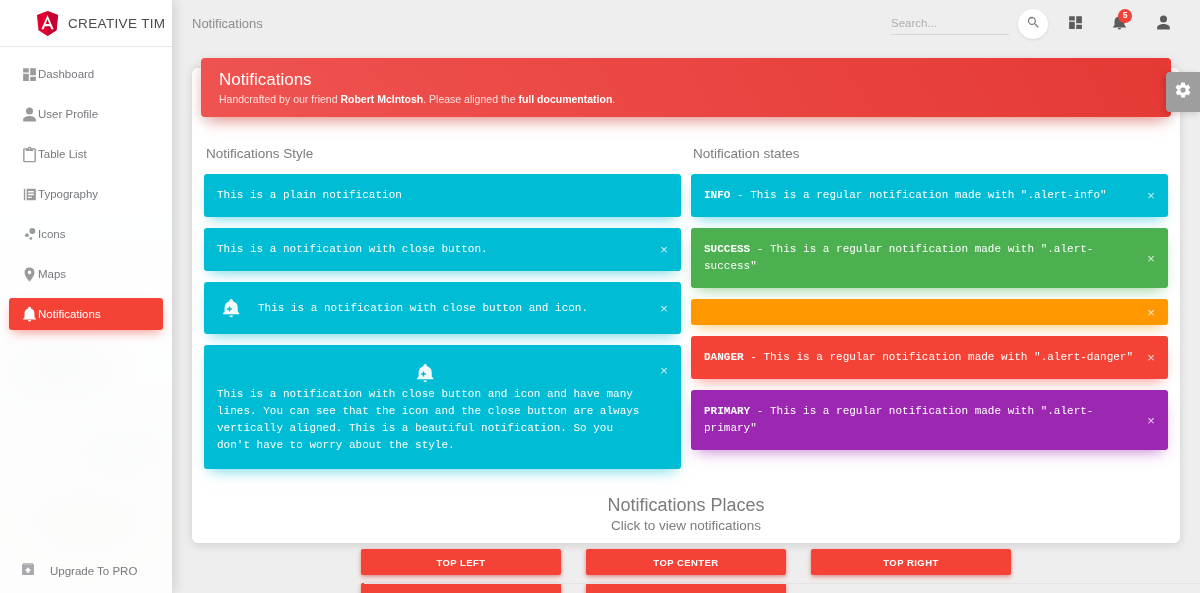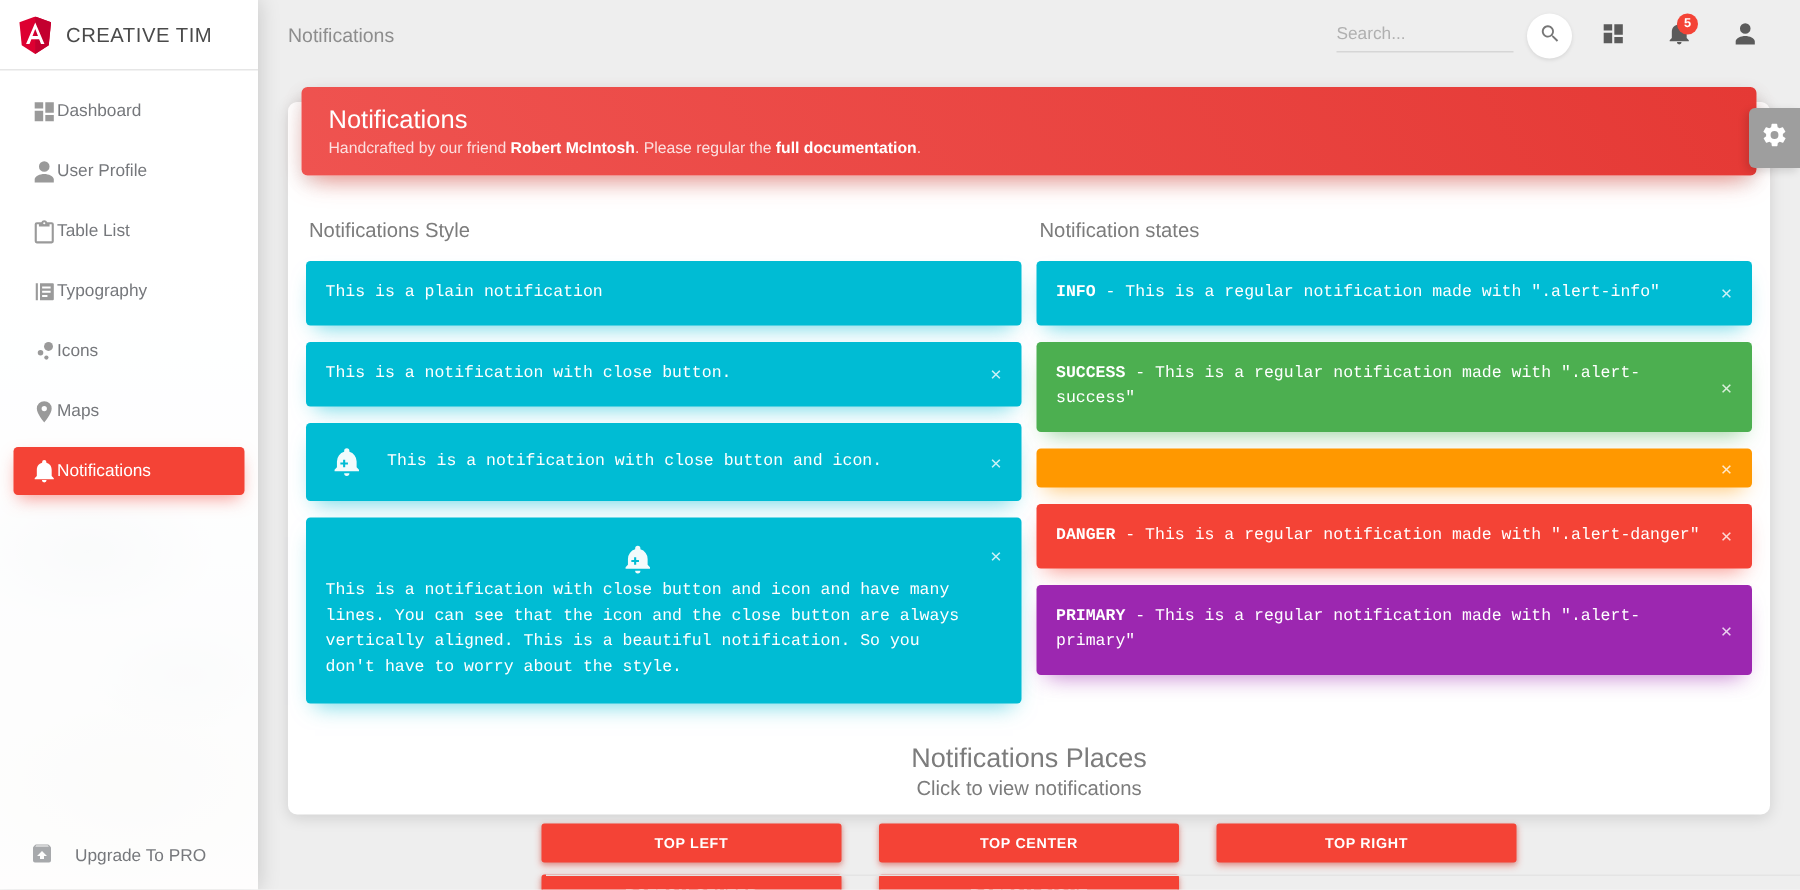--- a/index.html
+++ b/index.html
@@ -30,21 +30,21 @@
     opacity: .95;
   }
   #sidebar-overlay {
     position: absolute; left:0; top:0; width:100%; height:100%;
     background: rgba(255,255,255,.80);
   }
   #sidebar-inner { position: relative; z-index: 2; height: 100%; }
 
   .brand {
     display: flex; align-items: center; gap: 9px;
-    height: 47px; padding-left: 12px;
+    height: 47px; padding-left: 36px;
     border-bottom: 1px solid #e6e6e6;
   }
   .brand-logo { width: 23px; height: 25px; flex: 0 0 auto; }
   .brand-text {
     font-size: 13.5px; letter-spacing: .35px;
     color: #4a4a4a; white-space: nowrap;
   }
 
   .nav { margin-top: 11px; padding: 0 9px; }
   .nav-item {
@@ -383,21 +383,21 @@
             </svg>
         </span>
       </button>
     </div>
   </div>
 
   <section id="card">
 
     <header id="card-header">
       <div class="ch-title">Notifications</div>
-      <div class="ch-sub"><span>Handcrafted by our friend </span><b>Robert McIntosh</b><span>. Please regular the </span><b>full documentation</b><span>.</span></div>
+      <div class="ch-sub"><span>Handcrafted by our friend </span><b>Robert McIntosh</b><span>. Please aligned the </span><b>full documentation</b><span>.</span></div>
     </header>
 
     <div id="card-body">
       <div class="cols">
 
         <div class="col">
           <div class="col-title">Notifications Style</div>
 
           <div class="alert info">
             <span class="alert-text">This is a plain notification</span>

